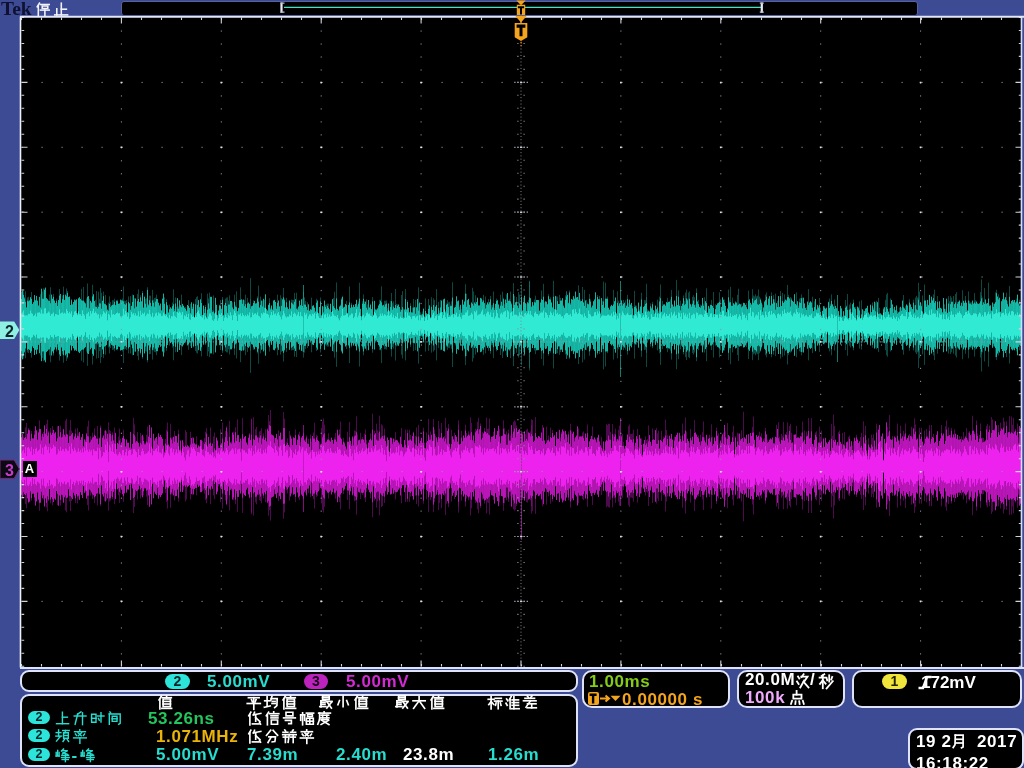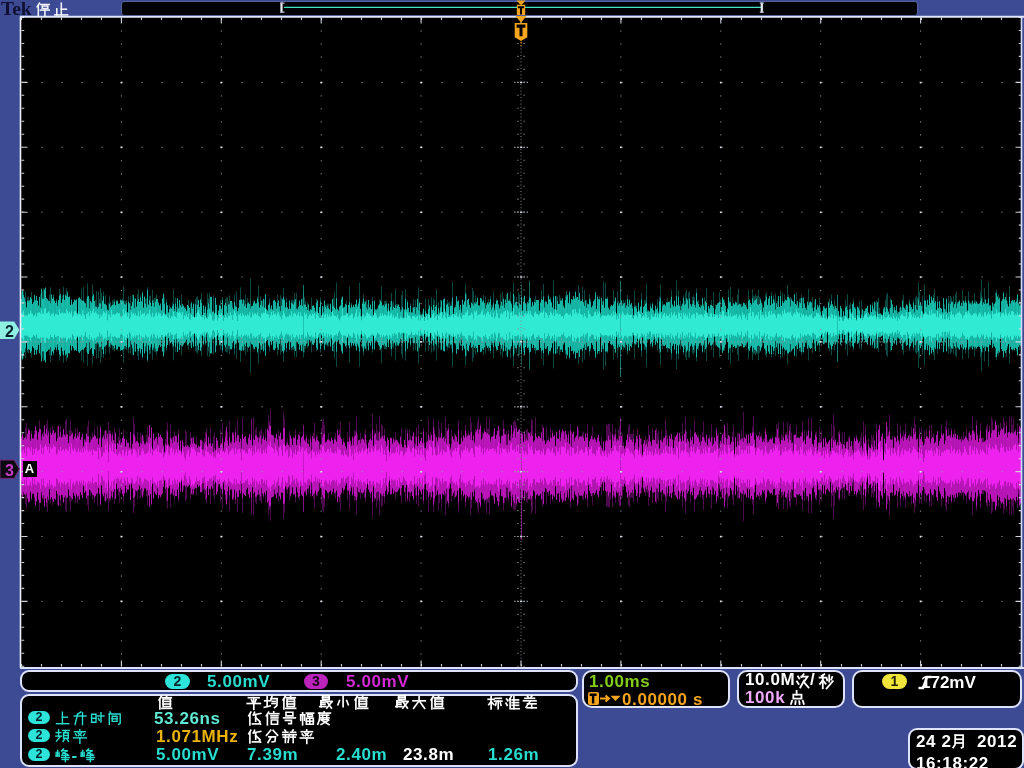--- a/index.html
+++ b/index.html
@@ -287,21 +287,21 @@
       <polyline points="8.6,0.9 6.5,3.0"></polyline>
       <polyline points="6.8,2.7 12.1,2.7"></polyline>
       <polyline points="11.8,3.0 7.4,5.9"></polyline>
       <polyline points="8.0,4.7 12.7,6.5"></polyline>
       <polyline points="6.8,7.4 13.6,7.4"></polyline>
       <polyline points="6.5,9.5 14.2,9.5"></polyline>
       <polyline points="10.4,6.5 10.4,13.6"></polyline>
       <polyline points="7.1,11.5 13.3,11.5"></polyline>
     </g>
   </svg>
-<div class="t" style="left:154px;top:711.5px;color:#5eead4">53.26ns</div>
+<div class="t" style="left:148px;top:711.5px;color:#22c55e">53.26ns</div>
 <div class="t" style="left:156px;top:729.5px;color:#eab308">1.071MHz</div>
 <div class="t" style="left:156px;top:748px;color:#26ddcf">5.00mV</div>
 <svg style="position:absolute;left:247.0px;top:710.5px" width="89" height="17">
     <g fill="none" stroke="#ffffff" stroke-width="1.65" stroke-linecap="square">
       <polyline points="3.9,1.2 1.8,4.8"></polyline>
       <polyline points="2.9,3.9 2.9,13.8"></polyline>
       <polyline points="7.5,1.2 6.6,3.9"></polyline>
       <polyline points="6.3,3.9 13.8,2.4"></polyline>
       <polyline points="8.7,3.6 8.7,10.2"></polyline>
       <polyline points="8.7,6.6 12.9,10.5"></polyline>
@@ -381,21 +381,21 @@
 <div class="box" style="left:582px;top:670px;width:144px;height:34px;border-radius:10px"></div>
 <div class="t" style="left:589px;top:675px;color:#84cc16">1.00ms</div>
 <div class="ab" style="left:587.5px;top:691.5px;width:11px;height:13px;background:#f5a51d;border-radius:2px"></div>
 <svg class="ab" style="left:588px;top:692px" width="36" height="13">
     <path d="M1.6 1.5h7v2.4H6.3v7.6H3.9V3.9H1.6z" fill="#000"></path>
     <path d="M12 6.5h7.5M17.5 3.5l3.5 3-3.5 3" stroke="#f5a51d" stroke-width="2" fill="none"></path>
     <path d="M22.5 3.8h10L27.5 9z" fill="#f5a51d"></path>
   </svg>
 <div class="t" style="left:622px;top:692.5px;color:#f5a51d">0.00000 s</div>
 <div class="box" style="left:737px;top:670px;width:104px;height:34px;border-radius:10px"></div>
-<div class="t" style="left:745px;top:673px;color:#fff">10.0M</div>
+<div class="t" style="left:745px;top:673px;color:#fff">20.0M</div>
 <svg style="position:absolute;left:793.5px;top:672.5px" width="20" height="18">
     <g fill="none" stroke="#ffffff" stroke-width="1.81" stroke-linecap="square">
       <polyline points="4.0,3.6 5.3,5.6"></polyline>
       <polyline points="3.0,8.6 4.6,10.9"></polyline>
       <polyline points="9.6,1.3 7.6,4.0"></polyline>
       <polyline points="7.3,3.6 13.5,3.6 10.6,7.9"></polyline>
       <polyline points="10.2,7.6 6.3,14.5"></polyline>
       <polyline points="9.6,8.9 14.5,14.5"></polyline>
     </g>
   </svg>
@@ -424,22 +424,22 @@
       <polyline points="13.9,10.9 14.8,13.9"></polyline>
     </g>
   </svg>
 <div class="box" style="left:852px;top:670px;width:166px;height:34px;border-radius:10px"></div>
 <div class="ab" style="left:882px;top:674px;width:25px;height:15px;background:#f0e53a;border-radius:8px;color:#242200;font-weight:bold;font-size:14px;line-height:15px;text-align:center">1</div>
 <svg class="ab" style="left:917px;top:675px" width="18" height="15">
     <path d="M1.5 13h4.5L10 2h4.5" stroke="#fff" stroke-width="2.4" fill="none"></path>
   </svg>
 <div class="t" style="left:921px;top:675.5px;color:#fff;letter-spacing:0">172mV</div>
 <div class="box" style="left:908px;top:728px;width:112px;height:38px;border-radius:9px"></div>
-<div class="t" style="left:916px;top:734.5px;color:#fff">24 2</div>
+<div class="t" style="left:916px;top:734.5px;color:#fff">19 2</div>
 <svg style="position:absolute;left:951.0px;top:733.5px" width="19" height="18">
     <g fill="none" stroke="#ffffff" stroke-width="1.71" stroke-linecap="square">
       <polyline points="4.3,1.2 12.1,1.2 12.1,13.0 10.5,13.9"></polyline>
       <polyline points="4.3,1.2 4.0,10.8 2.2,13.6"></polyline>
       <polyline points="4.7,5.3 11.8,5.3"></polyline>
       <polyline points="4.7,9.0 11.8,9.0"></polyline>
     </g>
   </svg>
-<div class="t" style="left:977px;top:734.5px;color:#fff">2012</div>
+<div class="t" style="left:977px;top:734.5px;color:#fff">2017</div>
 <div class="t" style="left:916px;top:757px;color:#ffffff">16:18:22</div>
 </body></html>

